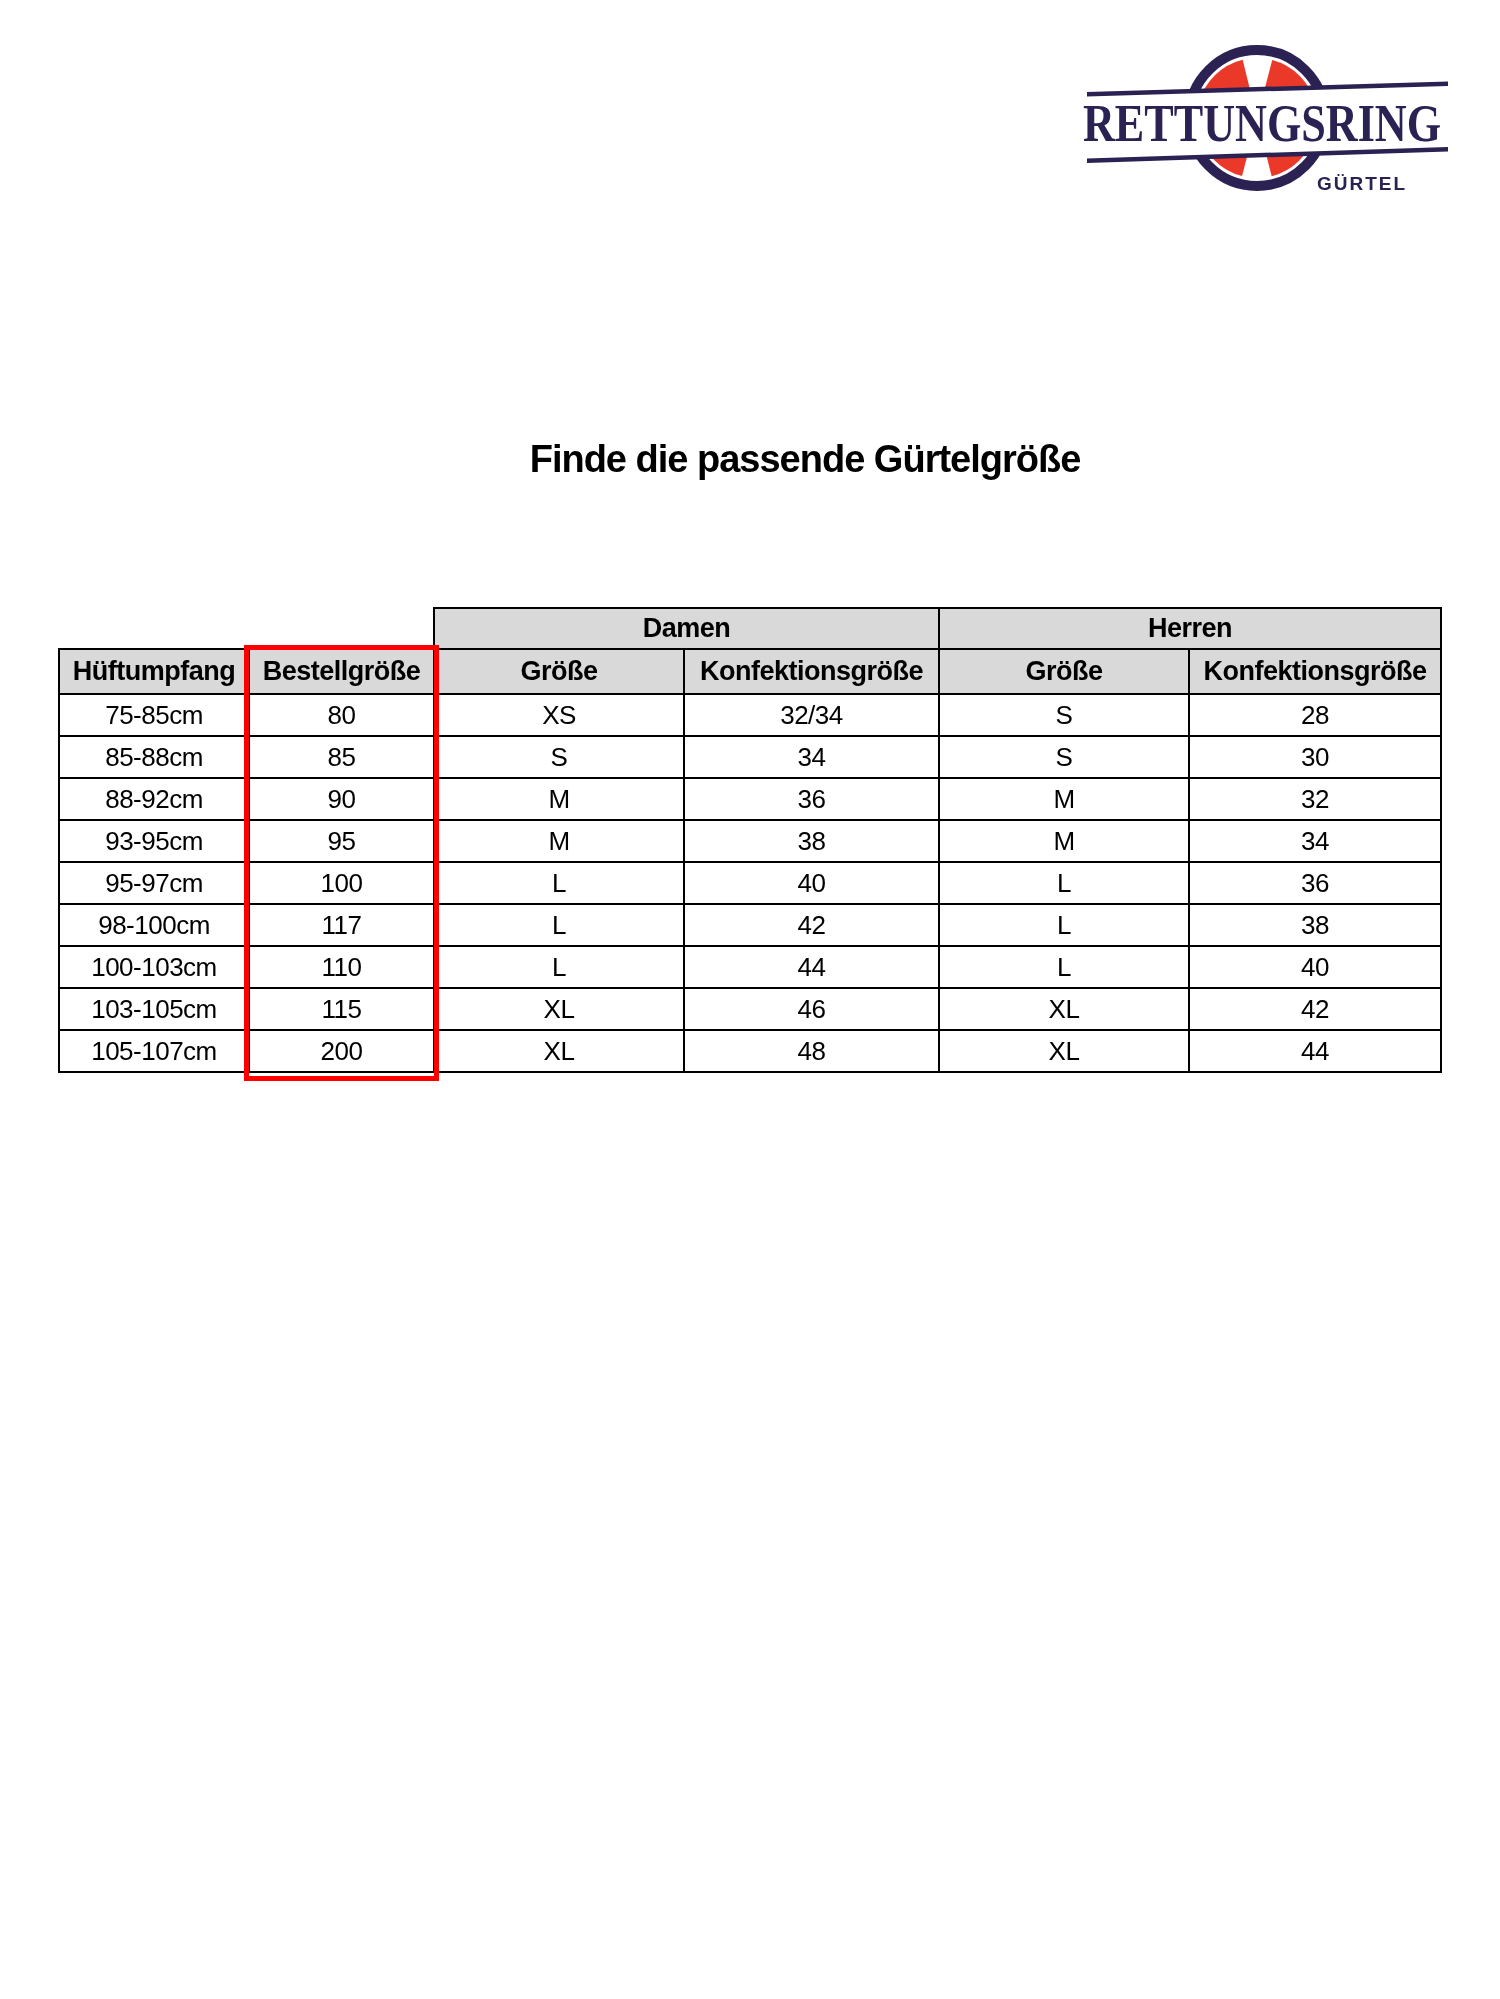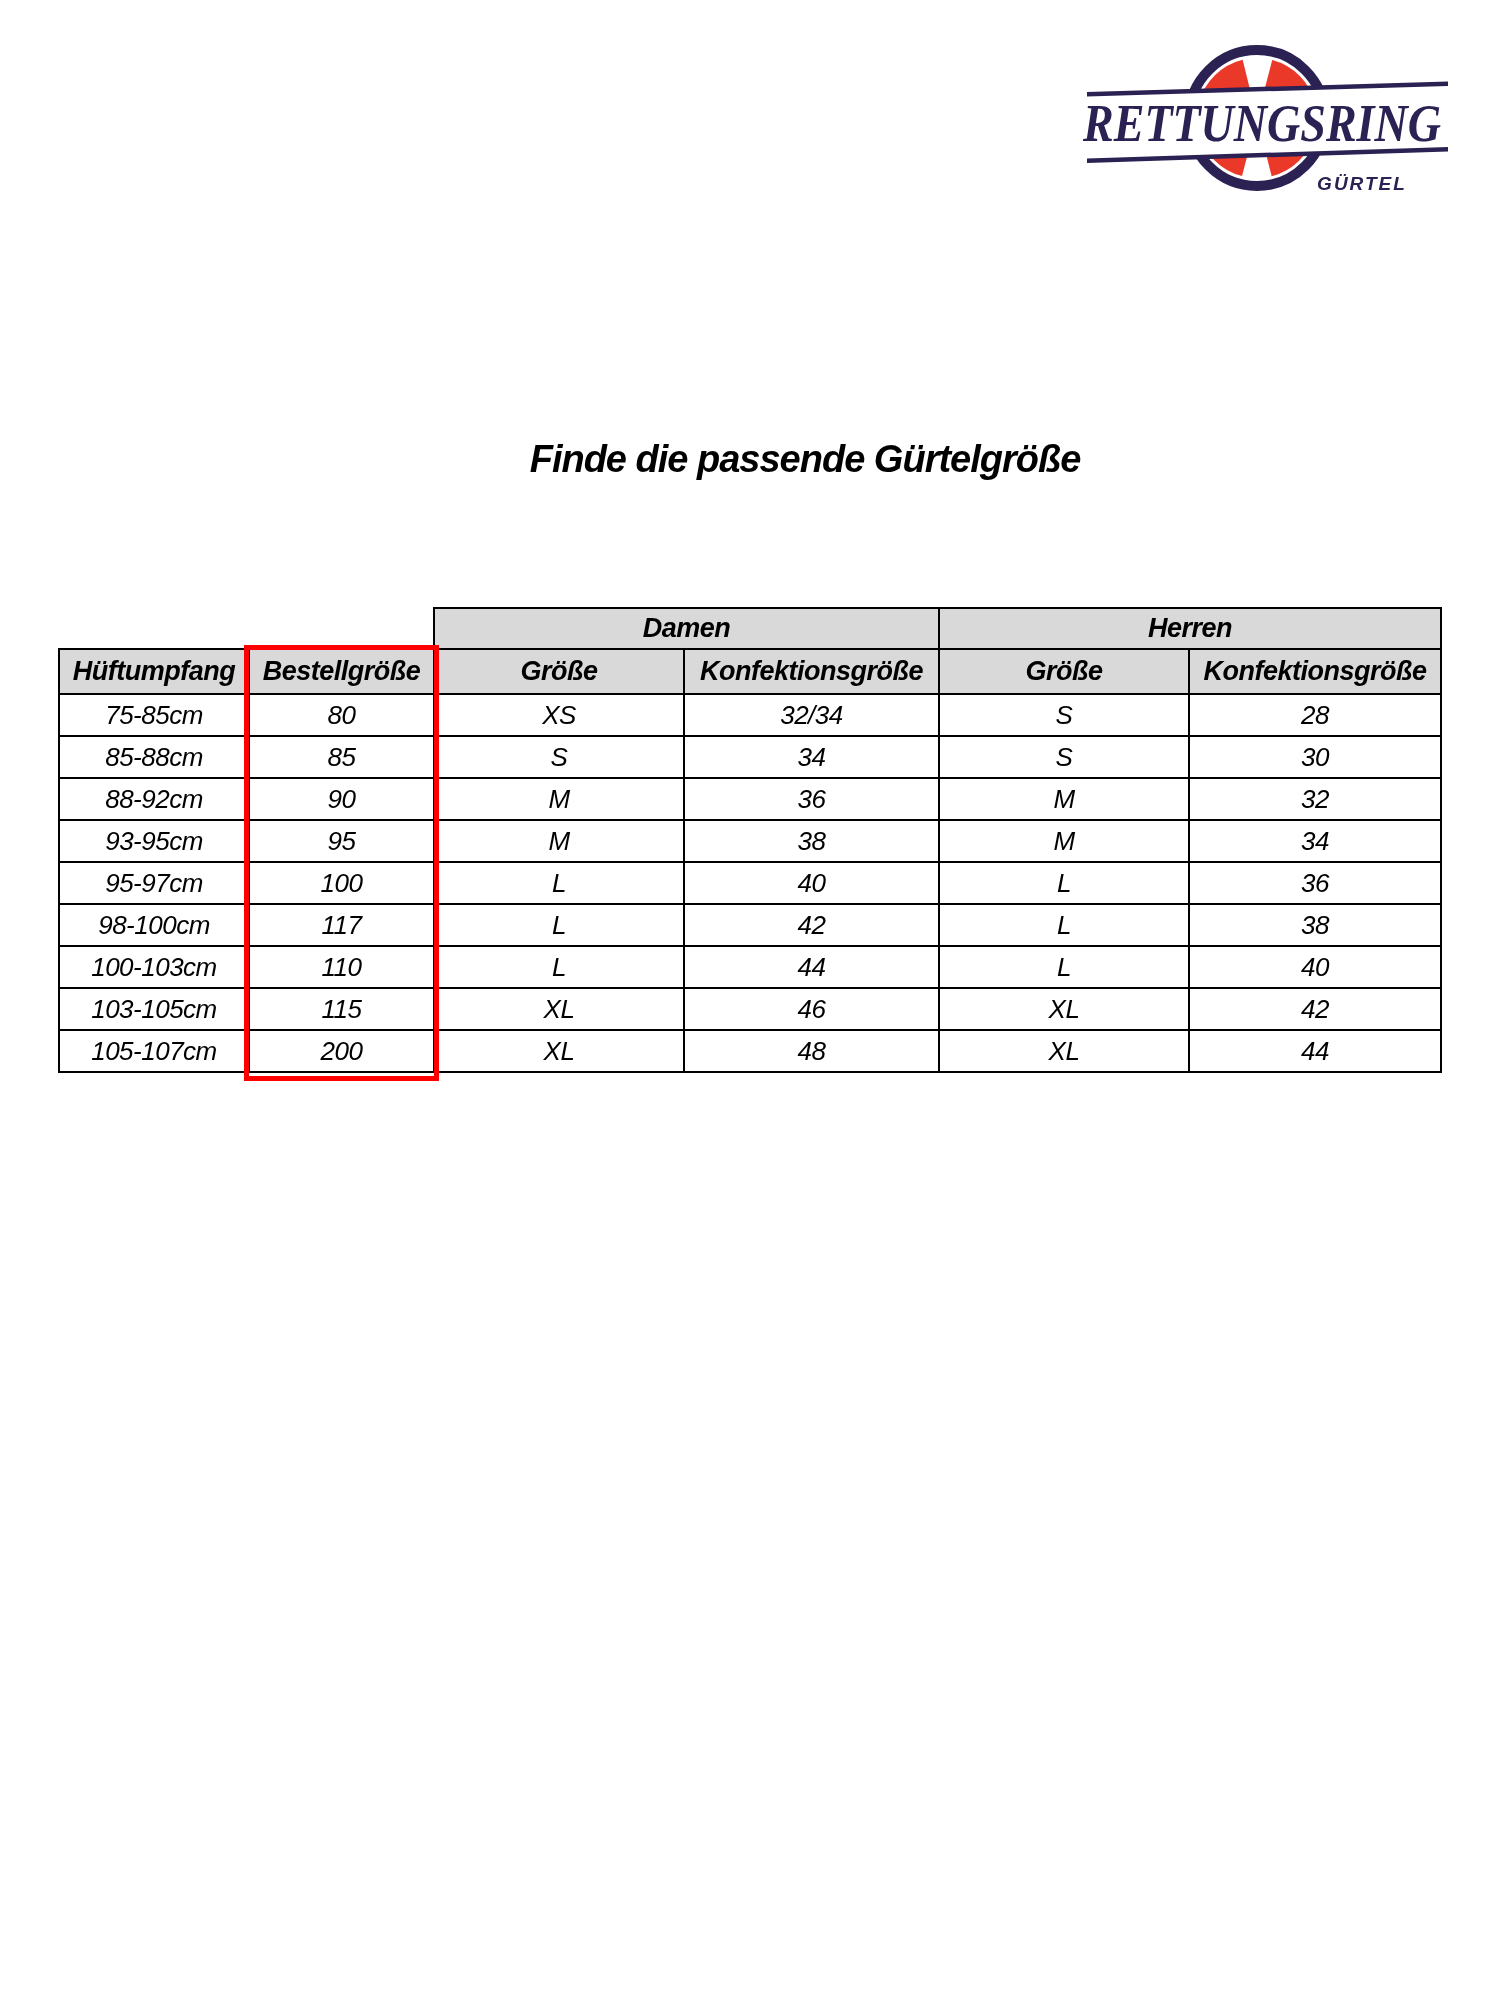--- a/index.html
+++ b/index.html
@@ -5,21 +5,20 @@
   * { margin: 0; padding: 0; box-sizing: border-box; }
   html, body { background: #ffffff; }
   .page {
     position: relative;
     width: 1500px;
     height: 1632px;
     background: #ffffff;
     overflow: hidden;
     font-family: "Liberation Sans", sans-serif;
     color: #111111;
-    font-style: italic;
   }
 
   
   .logo {
     position: absolute;
     left: 1072px;
     top: 33px;
     width: 380px;
     height: 180px;
   }

